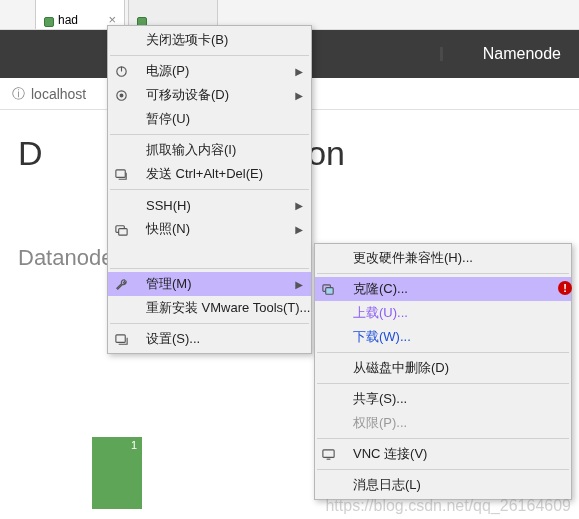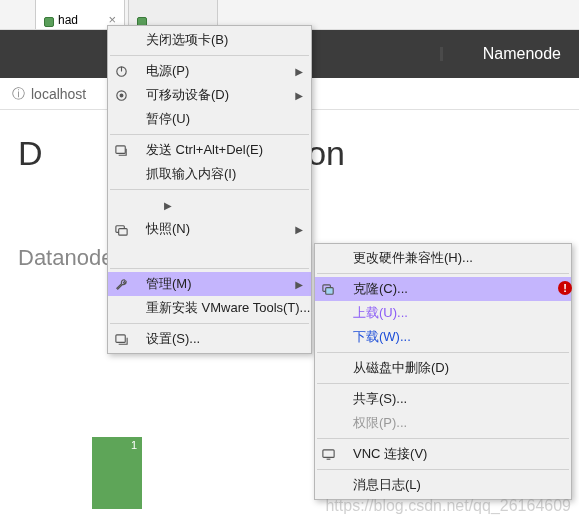--- a/index.html
+++ b/index.html
@@ -105,35 +105,36 @@
       </span>
       <span class="menu-label">可移动设备(D)</span>
       <span class="menu-arrow">▶</span>
     </div>
   <div class="menu-item">
       <span class="menu-icon"></span>
       <span class="menu-label">暂停(U)</span>
     </div>
   <div class="menu-sep"></div>
   <div class="menu-item">
+      <span class="menu-icon"></span>
+      <span class="menu-label">抓取输入内容(I)</span>
+    </div>
+  <div class="menu-item">
       <span class="menu-icon">
         <svg viewBox="0 0 16 16" fill="none" stroke="currentColor" stroke-width="1.2">
           <rect x="2" y="3" width="10" height="8" rx="1"></rect>
           <path d="M5 13 L13 13 L13 6"></path>
         </svg>
       </span>
       <span class="menu-label">发送 Ctrl+Alt+Del(E)</span>
     </div>
-  <div class="menu-item">
-      <span class="menu-icon"></span>
-      <span class="menu-label">抓取输入内容(I)</span>
-    </div>
-  <div class="menu-sep"></div>
-  <div class="menu-item">
-      <span class="menu-icon"></span>
+  <div class="menu-sep"></div>
+  <div class="menu-item">
+      <span class="menu-icon"></span>
+      <span class="menu-label">SSH(H)</span>
       <span class="menu-arrow">▶</span>
     </div>
   <div class="menu-item">
       <span class="menu-icon">
         <svg viewBox="0 0 16 16" fill="none" stroke="currentColor" stroke-width="1.2">
           <rect x="2" y="4" width="9" height="7" rx="1"></rect>
           <rect x="5" y="7" width="9" height="7" rx="1" fill="#f0f0f0"></rect>
         </svg>
       </span>
       <span class="menu-label">快照(N)</span>

